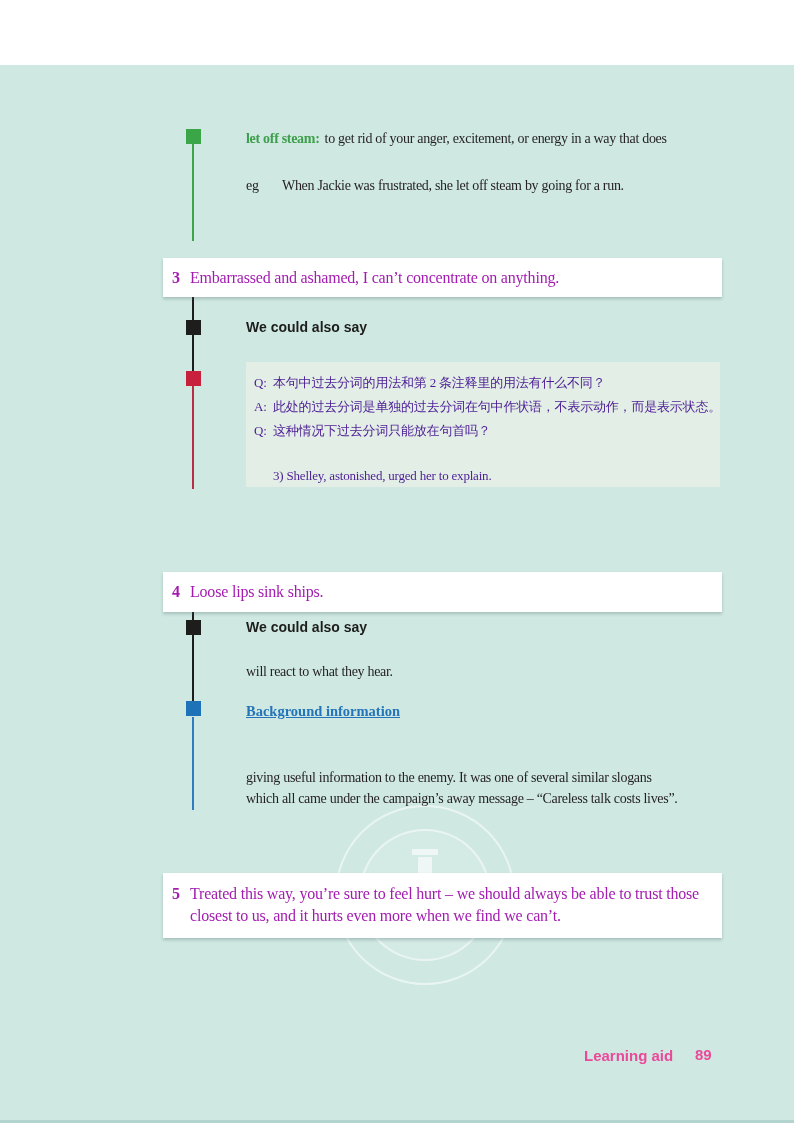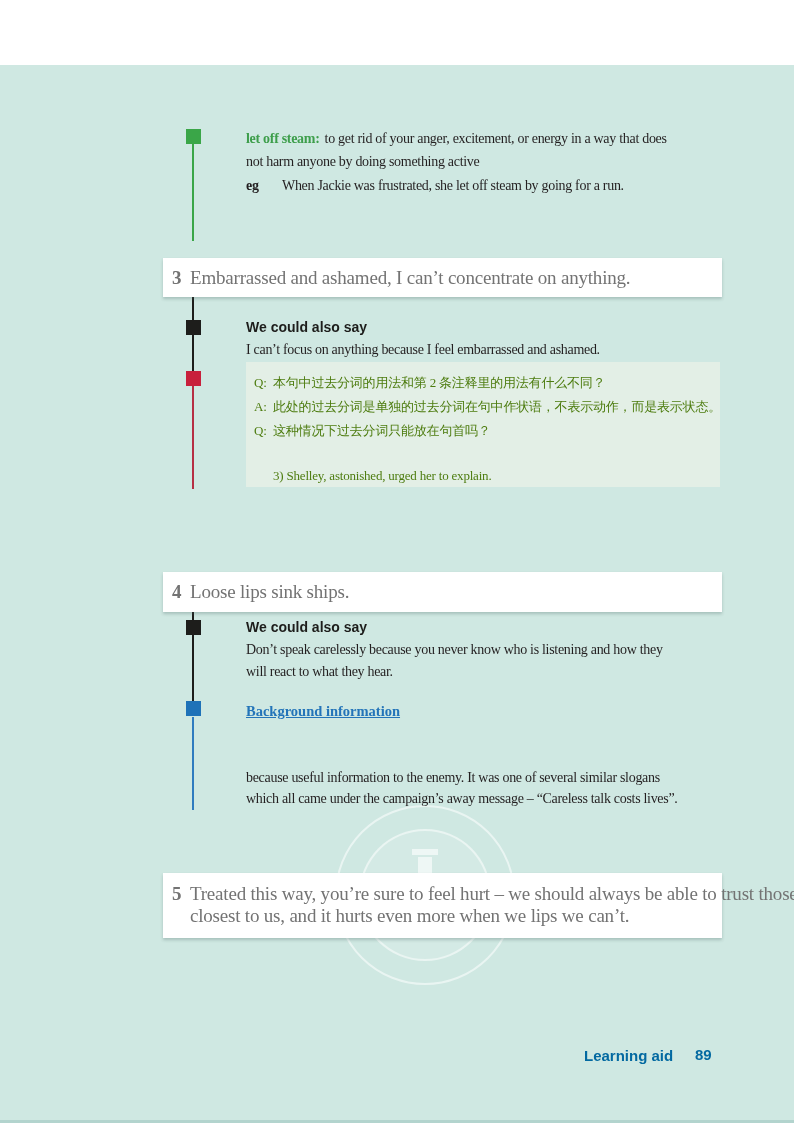--- a/index.html
+++ b/index.html
@@ -18,48 +18,48 @@
   .vline.green{background:#3aa648;}
   .vline.black{background:#1d1d1b;}
   .vline.red{background:#b62f44;}
   .vline.blue{background:#2f7cbf;}
 
   
   .serif-line{position:absolute;white-space:nowrap;font-size:14px;line-height:17px;
               color:#231f20;letter-spacing:-0.3px;z-index:3;}
   .green-term{color:#3d9e4b;font-weight:bold;}
   .def-rest{margin-left:5px;}
-  .eg-label{display:inline-block;width:36px;font-weight:bold;}
+  .eg-label{display:inline-block;width:36px;}
   .example{}
   .sans-head{position:absolute;white-space:nowrap;font-family:"Liberation Sans",sans-serif;
              font-weight:bold;font-size:14px;color:#1d1d1b;z-index:3;}
 
   
   .band{position:absolute;left:163px;width:559px;background:#ffffff;z-index:3;
         box-shadow:0 2px 3px rgba(70,100,95,0.30);}
-  .band-line{font-size:19px;color:#737373;white-space:nowrap;letter-spacing:-0.2px;}
+  .band-line{font-size:16px;color:#a21caf;white-space:nowrap;letter-spacing:-0.2px;}
   .band-single{padding-left:9px;line-height:39px;}
   .num{font-weight:bold;display:inline-block;width:18px;}
   .band-multi{padding:10px 0 0 9px;}
   .band-multi .band-line{line-height:22px;}
   .band-indent{margin-left:18px;}
 
   
   .qa-panel{position:absolute;left:246px;top:362px;width:474px;height:125px;
             background:#e3efe6;z-index:3;}
-  .qa-row{position:absolute;left:8px;white-space:nowrap;font-size:13px;color:#4d7c0f;
+  .qa-row{position:absolute;left:8px;white-space:nowrap;font-size:13px;color:#4c1d95;
           letter-spacing:-0.2px;}
   .qa-label{display:inline-block;width:19px;}
 
   .bg-heading{position:absolute;white-space:nowrap;font-size:14.5px;font-weight:bold;
               color:#2374b9;text-decoration:underline;z-index:3;}
 
   
   .footer-text{position:absolute;white-space:nowrap;font-family:"Liberation Sans",sans-serif;
-               font-weight:bold;font-size:15px;color:#0369a1;z-index:3;}
+               font-weight:bold;font-size:15px;color:#ec4899;z-index:3;}
 
   
   .watermark{position:absolute;left:335px;top:805px;width:180px;height:180px;z-index:1;}
   .wm-ring-outer{position:absolute;left:0;top:0;width:176px;height:176px;border-radius:50%;
                  border:2px solid rgba(255,255,255,0.55);}
   .wm-ring-inner{position:absolute;left:24px;top:24px;width:128px;height:128px;border-radius:50%;
                  border:2px solid rgba(255,255,255,0.50);background:rgba(255,255,255,0.12);}
   .wm-bar{position:absolute;background:rgba(255,255,255,0.60);}
   .wm-bar.center{left:83px;top:52px;width:14px;height:72px;}
   .wm-bar.left{left:64px;top:76px;width:10px;height:48px;}
@@ -80,37 +80,35 @@
     <div class="wm-bar center"></div>
     <div class="wm-bar left"></div>
     <div class="wm-bar right"></div>
   </div>
 
   <div class="sq green" style="left:186px;top:129px;"></div>
   <div class="vline green" style="left:192px;top:144px;height:97px;"></div>
   <div class="serif-line" style="left:246px;top:130px;">
     <span class="green-term">let off steam:</span><span class="def-rest">to get rid of your anger, excitement, or energy in a way that does</span>
   </div>
-  <div class="serif-line" style="left:246px;top:153px;">not harm anyone by doing something active</div>
   <div class="serif-line" style="left:246px;top:177px;">
     <span class="eg-label">eg</span><span class="example">When Jackie was frustrated, she let off steam by going for a run.</span>
   </div>
 
   <div class="band" style="top:258px;height:39px;">
     <div class="band-line band-single">
       <span class="num">3</span><span>Embarrassed and ashamed, I can’t concentrate on anything.</span>
     </div>
   </div>
   <div class="vline black" style="left:192px;top:297px;height:75px;"></div>
   <div class="sq black" style="left:186px;top:320px;"></div>
   <div class="sq red" style="left:186px;top:371px;"></div>
   <div class="vline red" style="left:192px;top:386px;height:103px;"></div>
 
   <div class="sans-head" style="left:246px;top:319px;">We could also say</div>
-  <div class="serif-line" style="left:246px;top:341px;">I can’t focus on anything because I feel embarrassed and ashamed.</div>
 
   <div class="qa-panel">
     <div class="qa-row" style="top:12px;">
       <span class="qa-label">Q:</span><span>本句中过去分词的用法和第 2 条注释里的用法有什么不同？</span>
     </div>
     <div class="qa-row" style="top:36px;">
       <span class="qa-label">A:</span><span>此处的过去分词是单独的过去分词在句中作状语，不表示动作，而是表示状态。</span>
     </div>
     <div class="qa-row" style="top:60px;">
       <span class="qa-label">Q:</span><span>这种情况下过去分词只能放在句首吗？</span>
@@ -124,29 +122,28 @@
     <div class="band-line band-single" style="line-height:40px;">
       <span class="num">4</span><span>Loose lips sink ships.</span>
     </div>
   </div>
   <div class="vline black" style="left:192px;top:598px;height:104px;"></div>
   <div class="sq black" style="left:186px;top:620px;"></div>
   <div class="sq blue" style="left:186px;top:701px;"></div>
   <div class="vline blue" style="left:192px;top:717px;height:93px;"></div>
 
   <div class="sans-head" style="left:246px;top:619px;">We could also say</div>
-  <div class="serif-line" style="left:246px;top:641px;">Don’t speak carelessly because you never know who is listening and how they</div>
   <div class="serif-line" style="left:246px;top:663px;">will react to what they hear.</div>
 
   <div class="bg-heading" style="left:246px;top:703px;">Background information</div>
-  <div class="serif-line" style="left:246px;top:769px;">because useful information to the enemy. It was one of several similar slogans</div>
+  <div class="serif-line" style="left:246px;top:769px;">giving useful information to the enemy. It was one of several similar slogans</div>
   <div class="serif-line" style="left:246px;top:790px;">which all came under the campaign’s away message – “Careless talk costs lives”.</div>
 
   <div class="band band-multi" style="top:873px;height:65px;box-sizing:border-box;">
     <div class="band-line">
       <span class="num">5</span><span>Treated this way, you’re sure to feel hurt – we should always be able to trust those</span>
     </div>
-    <div class="band-line band-indent">closest to us, and it hurts even more when we lips we can’t.</div>
+    <div class="band-line band-indent">closest to us, and it hurts even more when we find we can’t.</div>
   </div>
 
   <div class="footer-text" style="left:584px;top:1047px;">Learning aid</div>
   <div class="footer-text" style="left:695px;top:1046px;">89</div>
 </div>
 
 </body></html>

